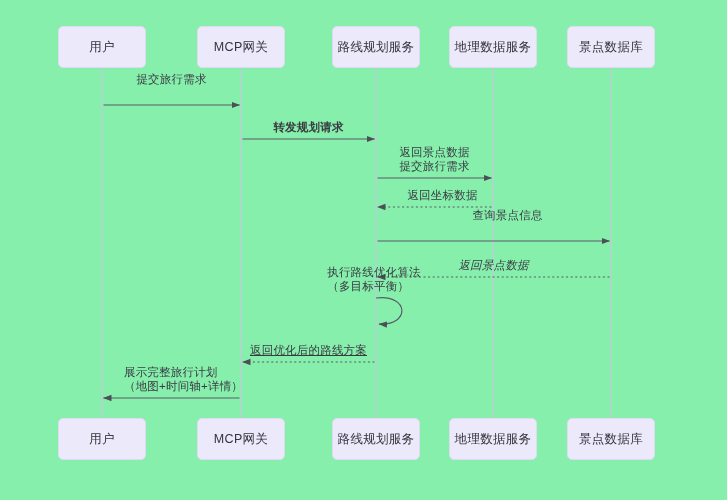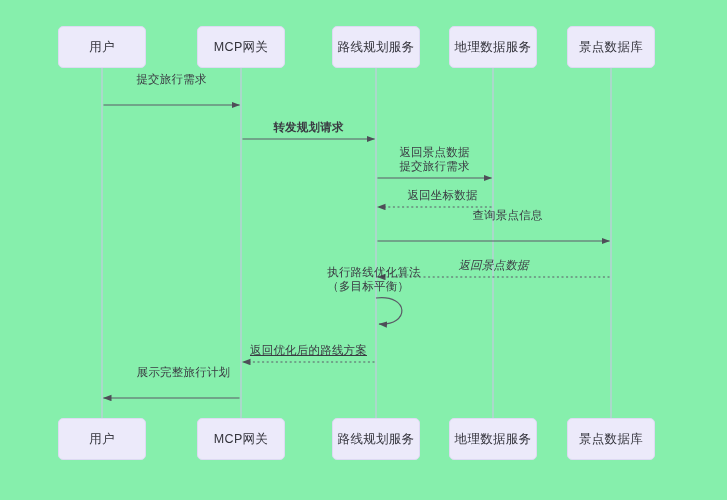--- a/index.html
+++ b/index.html
@@ -124,16 +124,16 @@
     </div>
   <div id="message-labels">
       <div class="msg-label" style="left: 171.5px; top: 72px;"><span>提交旅行需求</span></div>
       <div class="msg-label" style="left: 308.5px; top: 120px; font-weight: bold;"><span>转发规划请求</span></div>
       <div class="msg-label" style="left: 434.5px; top: 145px;"><span>返回景点数据</span><span class="line2">提交旅行需求</span></div>
       <div class="msg-label" style="left: 434.5px; top: 188px; margin-left: 8px;"><span>返回坐标数据</span></div>
       <div class="msg-label" style="left: 493.5px; top: 208px; margin-left: 14px;"><span>查询景点信息</span></div>
       <div class="msg-label" style="left: 493.5px; top: 258px; font-style: italic;"><span>返回景点数据</span></div>
       <div class="msg-label" style="left: 374px; top: 265px;"><span>执行路线优化算法</span><span class="line2">（多目标平衡）</span></div>
       <div class="msg-label" style="left: 308.5px; top: 343px; text-decoration: underline;"><span>返回优化后的路线方案</span></div>
-      <div class="msg-label" style="left: 171.5px; top: 365px; margin-left: 12px;"><span>展示完整旅行计划</span></div>
+      <div class="msg-label" style="left: 171.5px; top: 365px; margin-left: 12px;"><span>展示完整旅行计划</span><span class="line2">（地图+时间轴+详情）</span></div>
     </div>
 
 </div>
 
 </body></html>

